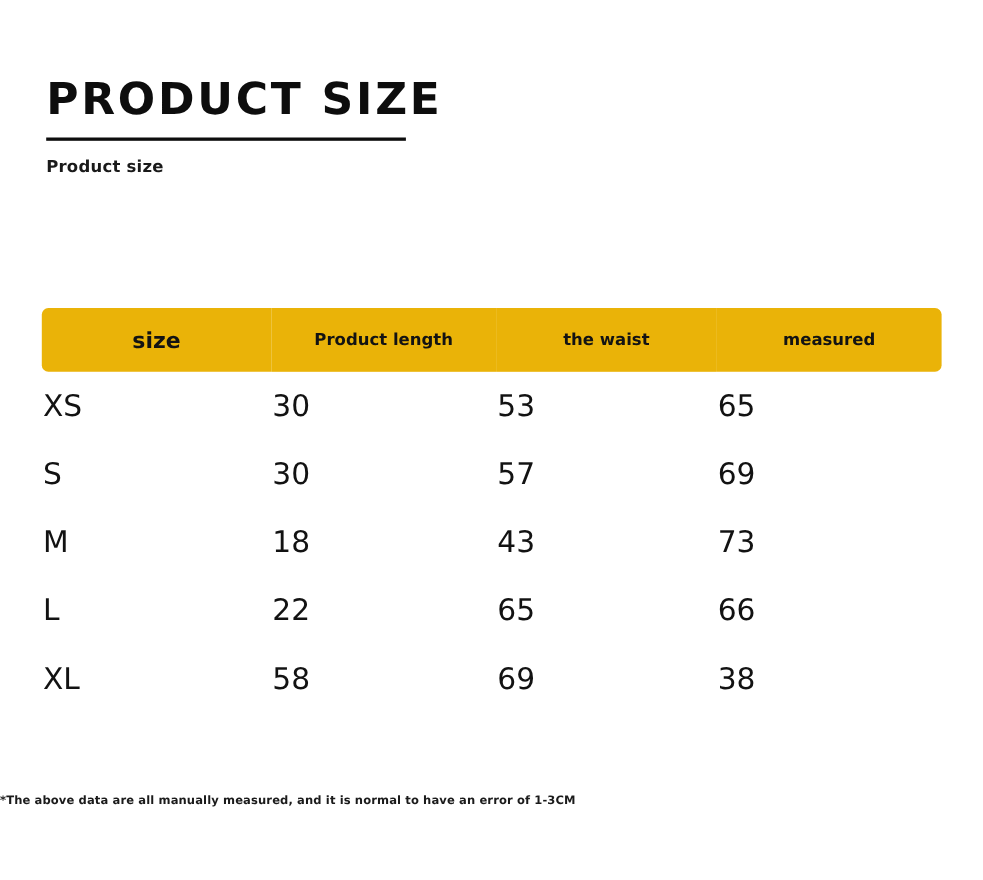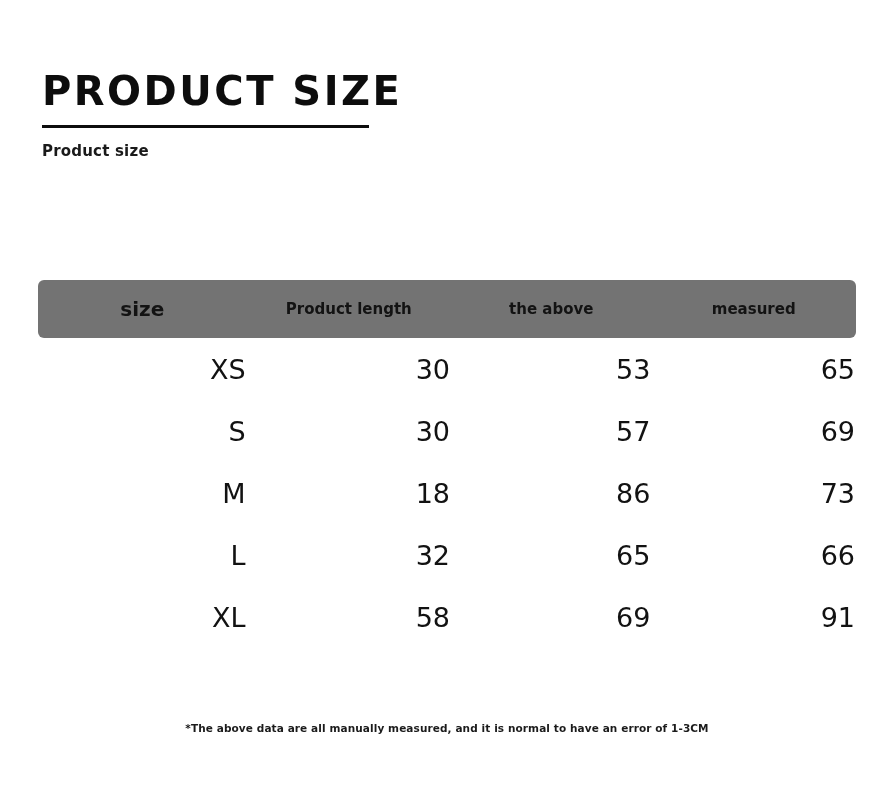--- a/index.html
+++ b/index.html
@@ -56,21 +56,21 @@
     left: 38px;
     top: 256px;
     width: 818px;
   }
   .size-table {
     width: 100%;
     border-collapse: collapse;
     table-layout: fixed;
   }
   .size-table thead th {
-    background: #737373;
+    background: #eab308;
     height: 56px;
     font-size: 15px;
     font-weight: bold;
     color: #131313;
     font-family: "DejaVu Sans", sans-serif;
     text-align: center;
     vertical-align: middle;
     border: none;
   }
   .size-table thead th.col-size {
@@ -79,39 +79,38 @@
   .size-table thead th:first-child {
     border-top-left-radius: 6px;
     border-bottom-left-radius: 6px;
   }
   .size-table thead th:last-child {
     border-top-right-radius: 6px;
     border-bottom-right-radius: 6px;
   }
   .size-table tbody td {
     height: 60px;
-    text-align: right;
+    text-align: left;
     vertical-align: middle;
     font-size: 27px;
     color: #121212;
     font-family: "DejaVu Sans", sans-serif;
     font-weight: 400;
     border: none;
   }
   .col-1 { width: 25.5%; }
   .col-2 { width: 25%; }
   .col-3 { width: 24.5%; }
   .col-4 { width: 25%; }
 
   .footnote {
     position: absolute;
     left: 0;
     right: 0;
     top: 698px;
-    text-align: center;
     font-size: 10.5px;
     font-weight: bold;
     color: #1b1b1b;
     font-family: "DejaVu Sans", sans-serif;
     letter-spacing: 0.1px;
   }
 </style>
 </head>
 <body>
 
@@ -122,54 +121,54 @@
     <div class="title-rule"></div>
     <div class="subtitle">Product size</div>
   </div>
 
   <div class="table-wrap">
     <table class="size-table">
       <thead>
         <tr>
           <th class="col-1 col-size">size</th>
           <th class="col-2">Product length</th>
-          <th class="col-3">the above</th>
+          <th class="col-3">the waist</th>
           <th class="col-4">measured</th>
         </tr>
       </thead>
       <tbody>
         <tr>
           <td class="col-1">XS</td>
           <td class="col-2">30</td>
           <td class="col-3">53</td>
           <td class="col-4">65</td>
         </tr>
         <tr>
           <td class="col-1">S</td>
           <td class="col-2">30</td>
           <td class="col-3">57</td>
           <td class="col-4">69</td>
         </tr>
         <tr>
           <td class="col-1">M</td>
           <td class="col-2">18</td>
-          <td class="col-3">86</td>
+          <td class="col-3">43</td>
           <td class="col-4">73</td>
         </tr>
         <tr>
           <td class="col-1">L</td>
-          <td class="col-2">32</td>
+          <td class="col-2">22</td>
           <td class="col-3">65</td>
           <td class="col-4">66</td>
         </tr>
         <tr>
           <td class="col-1">XL</td>
           <td class="col-2">58</td>
           <td class="col-3">69</td>
-          <td class="col-4">91</td>
+          <td class="col-4">38</td>
         </tr>
       </tbody>
     </table>
   </div>
 
   <div class="footnote">*The above data are all manually measured, and it is normal to have an error of 1-3CM</div>
 
 </div>
 
 </body></html>

